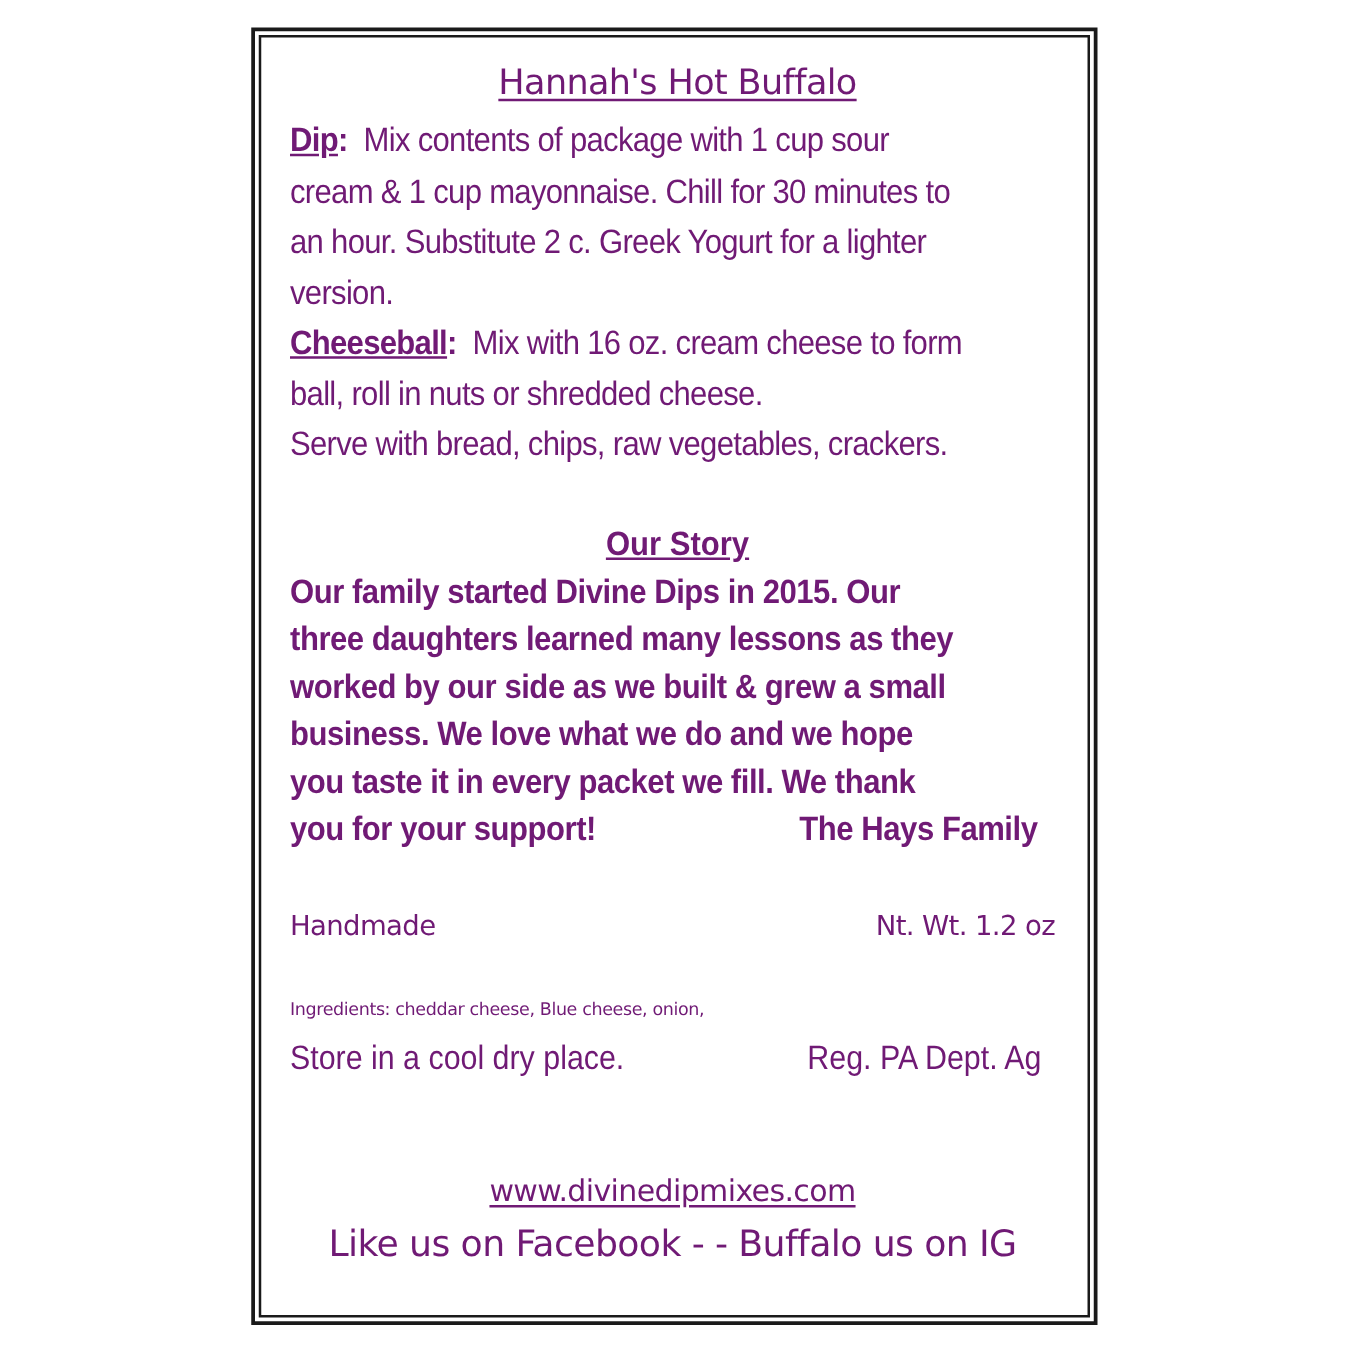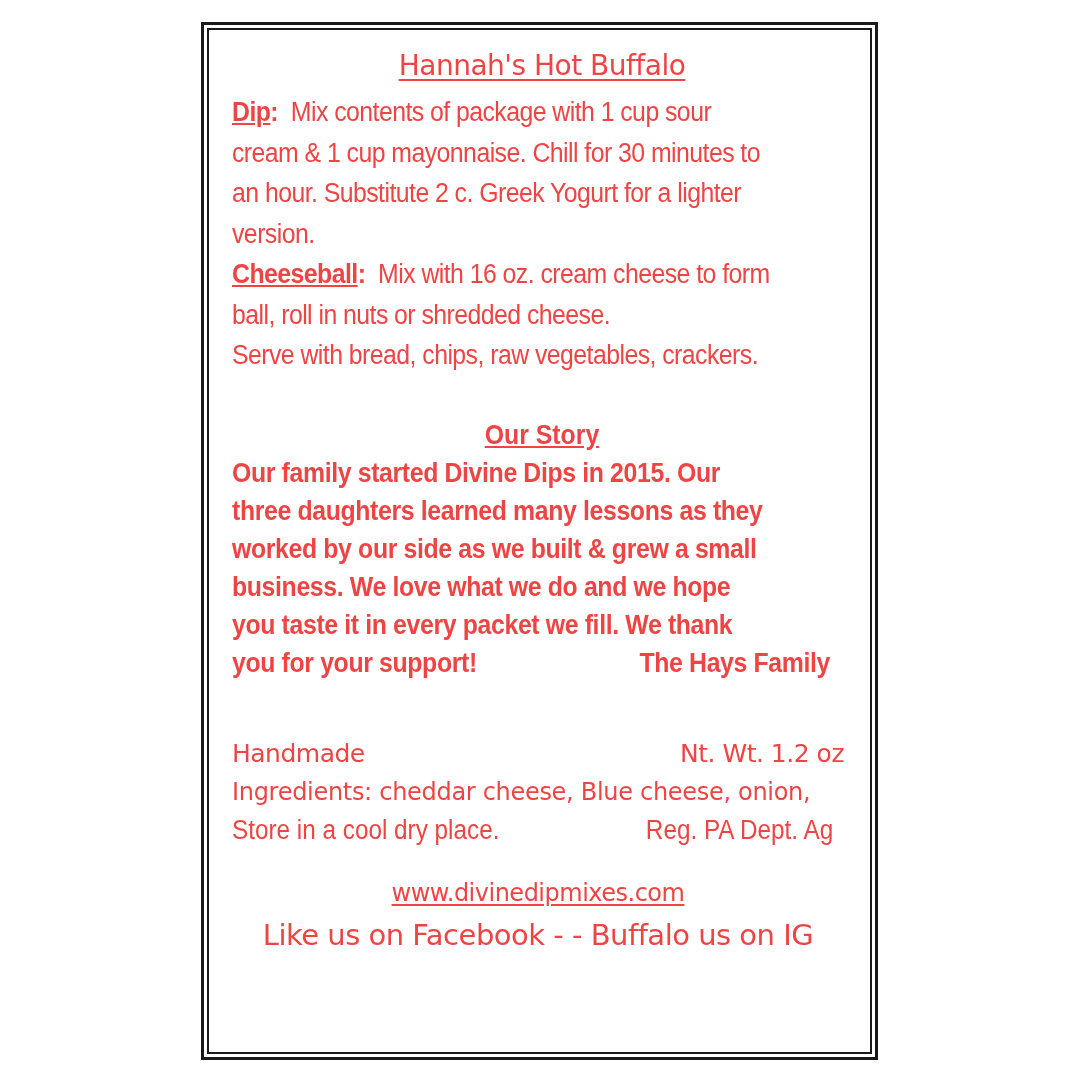--- a/index.html
+++ b/index.html
@@ -7,39 +7,39 @@
     .outer {
       position: absolute; left: 201px; top: 22px; width: 671px; height: 1032px;
       border: 3px solid #1a1a1a; box-sizing: content-box;
     }
     .inner {
       position: absolute; left: 3px; top: 3px; right: 3px; bottom: 3px;
       border: 2px solid #1a1a1a;
     }
     .content {
       position: absolute; left: 232px; top: 40px; width: 620px;
-      color: #ef4444;
+      color: #701a75;
     }
     .hand { font-family: "DejaVu Sans", sans-serif; letter-spacing: -0.5px; }
     .sans { font-family: "Liberation Sans", sans-serif; }
     .title {
       text-align: center; font-size: 28px; line-height: 52px; margin-top: 0;
     }
     .title span { text-decoration: underline; text-underline-offset: 4px; }
     .body-line { font-size: 27px; line-height: 40.5px; letter-spacing: -0.6px; transform: scaleX(0.92); transform-origin: left; white-space: nowrap; }
     .label { font-weight: bold; text-decoration: underline; }
     .label-colon { font-weight: bold; }
     .story-title { text-align: center; font-size: 27px; font-weight: bold; text-decoration: underline; margin-top: 40px; line-height: 38px; transform: scaleX(0.92); }
     .story { font-size: 27px; font-weight: bold; line-height: 38px; letter-spacing: -0.4px; transform: scaleX(0.92); transform-origin: left; white-space: nowrap; }
     .row { display: flex; justify-content: space-between; width: 612px; }
-    .handmade-row { margin-top: 52px; font-size: 25px; line-height: 40px; gap: 40px; }
-    .ingredients { font-size: 24px; line-height: 37px; letter-spacing: -0.3px; }
+    .handmade-row { margin-top: 40px; font-size: 22px; line-height: 40px; gap: 40px; }
+    .ingredients { font-size: 14px; line-height: 37px; letter-spacing: -0.3px; margin-top: 28px; }
     .store-row { font-size: 27px; line-height: 38px; transform: scaleX(0.9); transform-origin: left; width: 668px; white-space: nowrap; }
     .footer { text-align: center; width: 612px; }
-    .website { margin-top: 24px; font-size: 24px; line-height: 40px; text-decoration: underline; text-underline-offset: 3px; }
+    .website { margin-top: 68px; font-size: 24px; line-height: 40px; text-decoration: underline; text-underline-offset: 3px; }
     .address { font-size: 27px; line-height: 42px; }
     .social { font-size: 29px; line-height: 44px; }
   </style>
 </head>
 <body>
 
 <div class="outer">
   <div class="inner"></div>
 </div>
 

